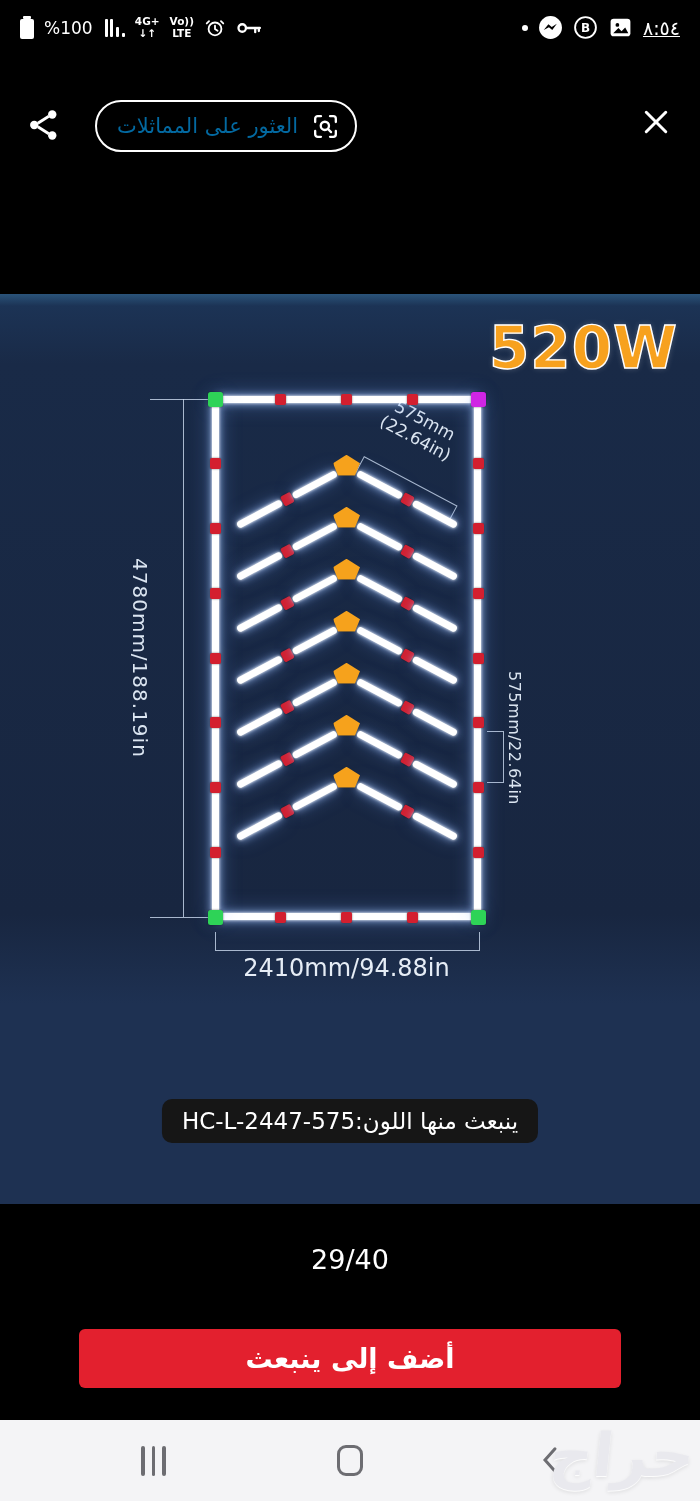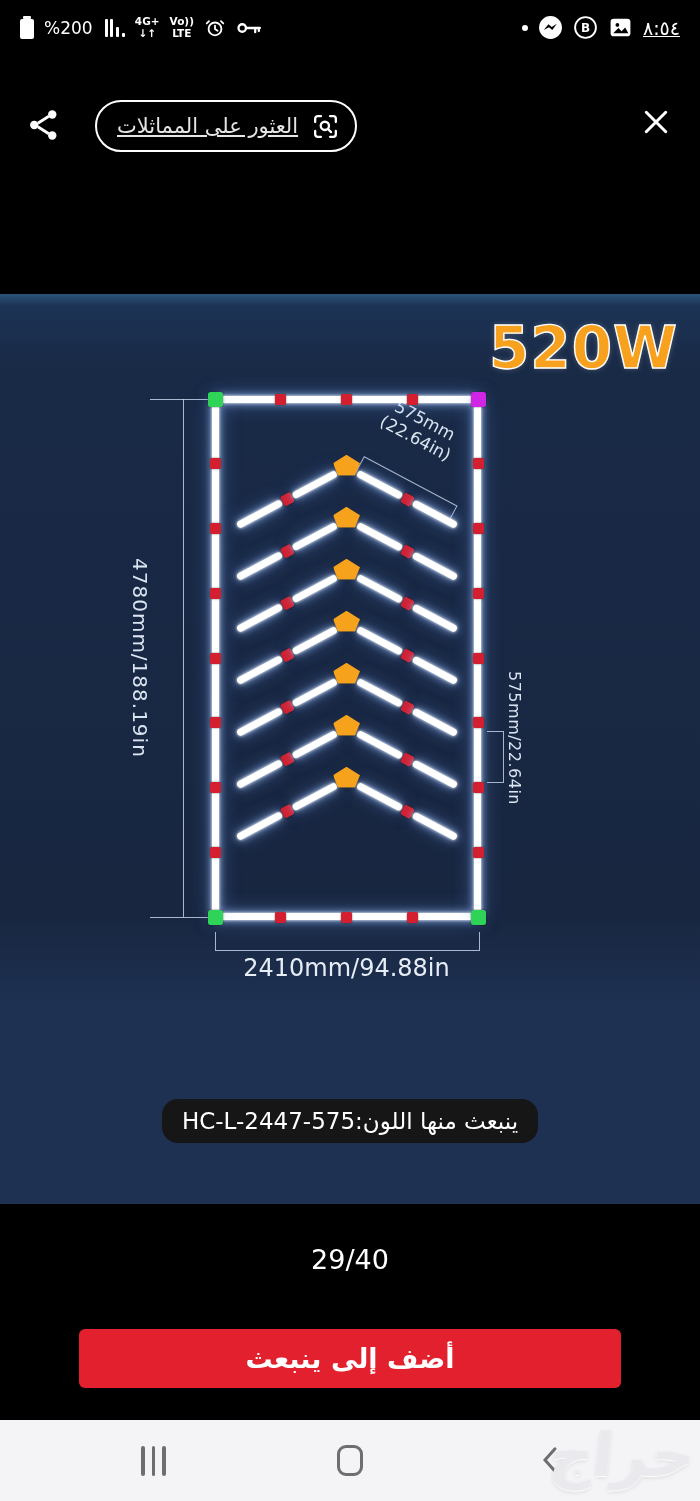--- a/index.html
+++ b/index.html
@@ -18,21 +18,21 @@
   .stack{display:flex;flex-direction:column;align-items:center;line-height:1.05;font-size:10.5px;font-weight:bold;}
   .time{font-size:19px;letter-spacing:.5px;text-decoration:underline;}
   .sb-dot{width:6px;height:6px;border-radius:50%;background:#fff;display:inline-block;}
   .sb-icon{display:flex;align-items:center;}
 
   
   .toolbar{position:absolute;top:94px;left:0;right:0;height:62px;}
   .share-btn{position:absolute;left:26px;top:12px;cursor:pointer;}
   .pill{position:absolute;left:95px;top:6px;height:48px;border:2px solid #fff;border-radius:27px;
         display:flex;align-items:center;gap:12px;padding:0 14px 0 20px;cursor:pointer;background:transparent;}
-  .pill-label{font-size:21px;color:#e5e5e5;white-space:nowrap;text-decoration:underline;}
+  .pill-label{font-size:21px;color:#0369a1;white-space:nowrap;}
   .close-btn{position:absolute;right:26px;top:10px;cursor:pointer;}
 
   
   .image-area{position:absolute;top:294px;left:0;width:700px;height:910px;
       background:linear-gradient(180deg,#2a5379 0px,#1c3355 12px,#192a47 70px,#182640 620px,#1e3152 710px);padding-left:20px;}
   .power{position:absolute;right:42px;top:20px;font-size:58px;font-weight:800;letter-spacing:1px;
          -webkit-text-stroke:1.4px #fff;text-shadow:0 0 6px rgba(255,255,255,.25);}
   .tube{position:absolute;background:#fff;border-radius:4px;z-index:1;
         box-shadow:0 0 3px #fff,0 0 9px rgba(170,200,255,.95),0 0 20px rgba(120,170,255,.55);}
   .conn{position:absolute;width:11px;height:11px;border-radius:2px;z-index:4;
@@ -67,21 +67,21 @@
   .seg-bracket{position:absolute;left:364px;top:162px;width:104px;height:18px;
              border:1px solid rgba(205,220,240,.8);border-bottom:none;
              transform:rotate(28deg);transform-origin:0 0;}
   .seg-label{position:absolute;left:362px;top:116px;width:116px;transform:rotate(28deg);
              text-align:center;font-size:17px;line-height:1.15;}
 
   
   .cart-badge{position:absolute;left:36px;top:1081px;width:84px;height:84px;background:#fff;border-radius:50%;
               display:flex;align-items:center;justify-content:center;box-shadow:0 0 10px rgba(255,255,255,.35);}
   .code-chip{position:absolute;top:1099px;left:50%;transform:translateX(-50%);background:#161616;
-             border-radius:16px;padding:9px 20px;font-size:23px;white-space:nowrap;color:#fff;}
+             border-radius:10px;padding:9px 20px;font-size:23px;white-space:nowrap;color:#fff;}
   .pager{position:absolute;top:1244px;left:0;right:0;text-align:center;font-size:27px;color:#fff;}
   .cart-btn{position:absolute;top:1329px;left:79px;width:542px;height:59px;border:none;border-radius:6px;
             color:#fff;font-size:27px;font-weight:bold;font-family:"DejaVu Sans",sans-serif;cursor:pointer;}
 
   
   .navbar{position:absolute;top:1420px;left:0;width:700px;height:81px;background:#f4f4f6;}
   .nav-recents{position:absolute;left:141px;top:26px;display:flex;gap:7px;cursor:pointer;}
   .nav-recents i{display:block;width:3.5px;height:30px;background:#6d6d72;border-radius:2px;}
   .nav-home{position:absolute;left:337px;top:25px;width:26px;height:31px;border:3.5px solid #6d6d72;
             border-radius:9px;box-sizing:border-box;cursor:pointer;}
@@ -90,21 +90,21 @@
              transform:skewX(-6deg);text-shadow:0 1px 1px #fff,0 2px 4px rgba(0,0,0,.10);}
 </style>
 </head>
 <body>
 
 <div class="screen">
 
   <div class="status-bar">
     <div class="sb-left">
       <span class="battery"></span>
-      <span class="sb-text" dir="ltr">%200</span>
+      <span class="sb-text" dir="ltr">%100</span>
       <span class="sig">
         <i style="height:18px"></i>
           <i style="height:18px"></i>
           <i style="height:10px"></i>
           <i style="height:4px"></i>
       </span>
       <span class="stack">
         <span>4G+</span>
           <span>↓↑</span>
       </span>

